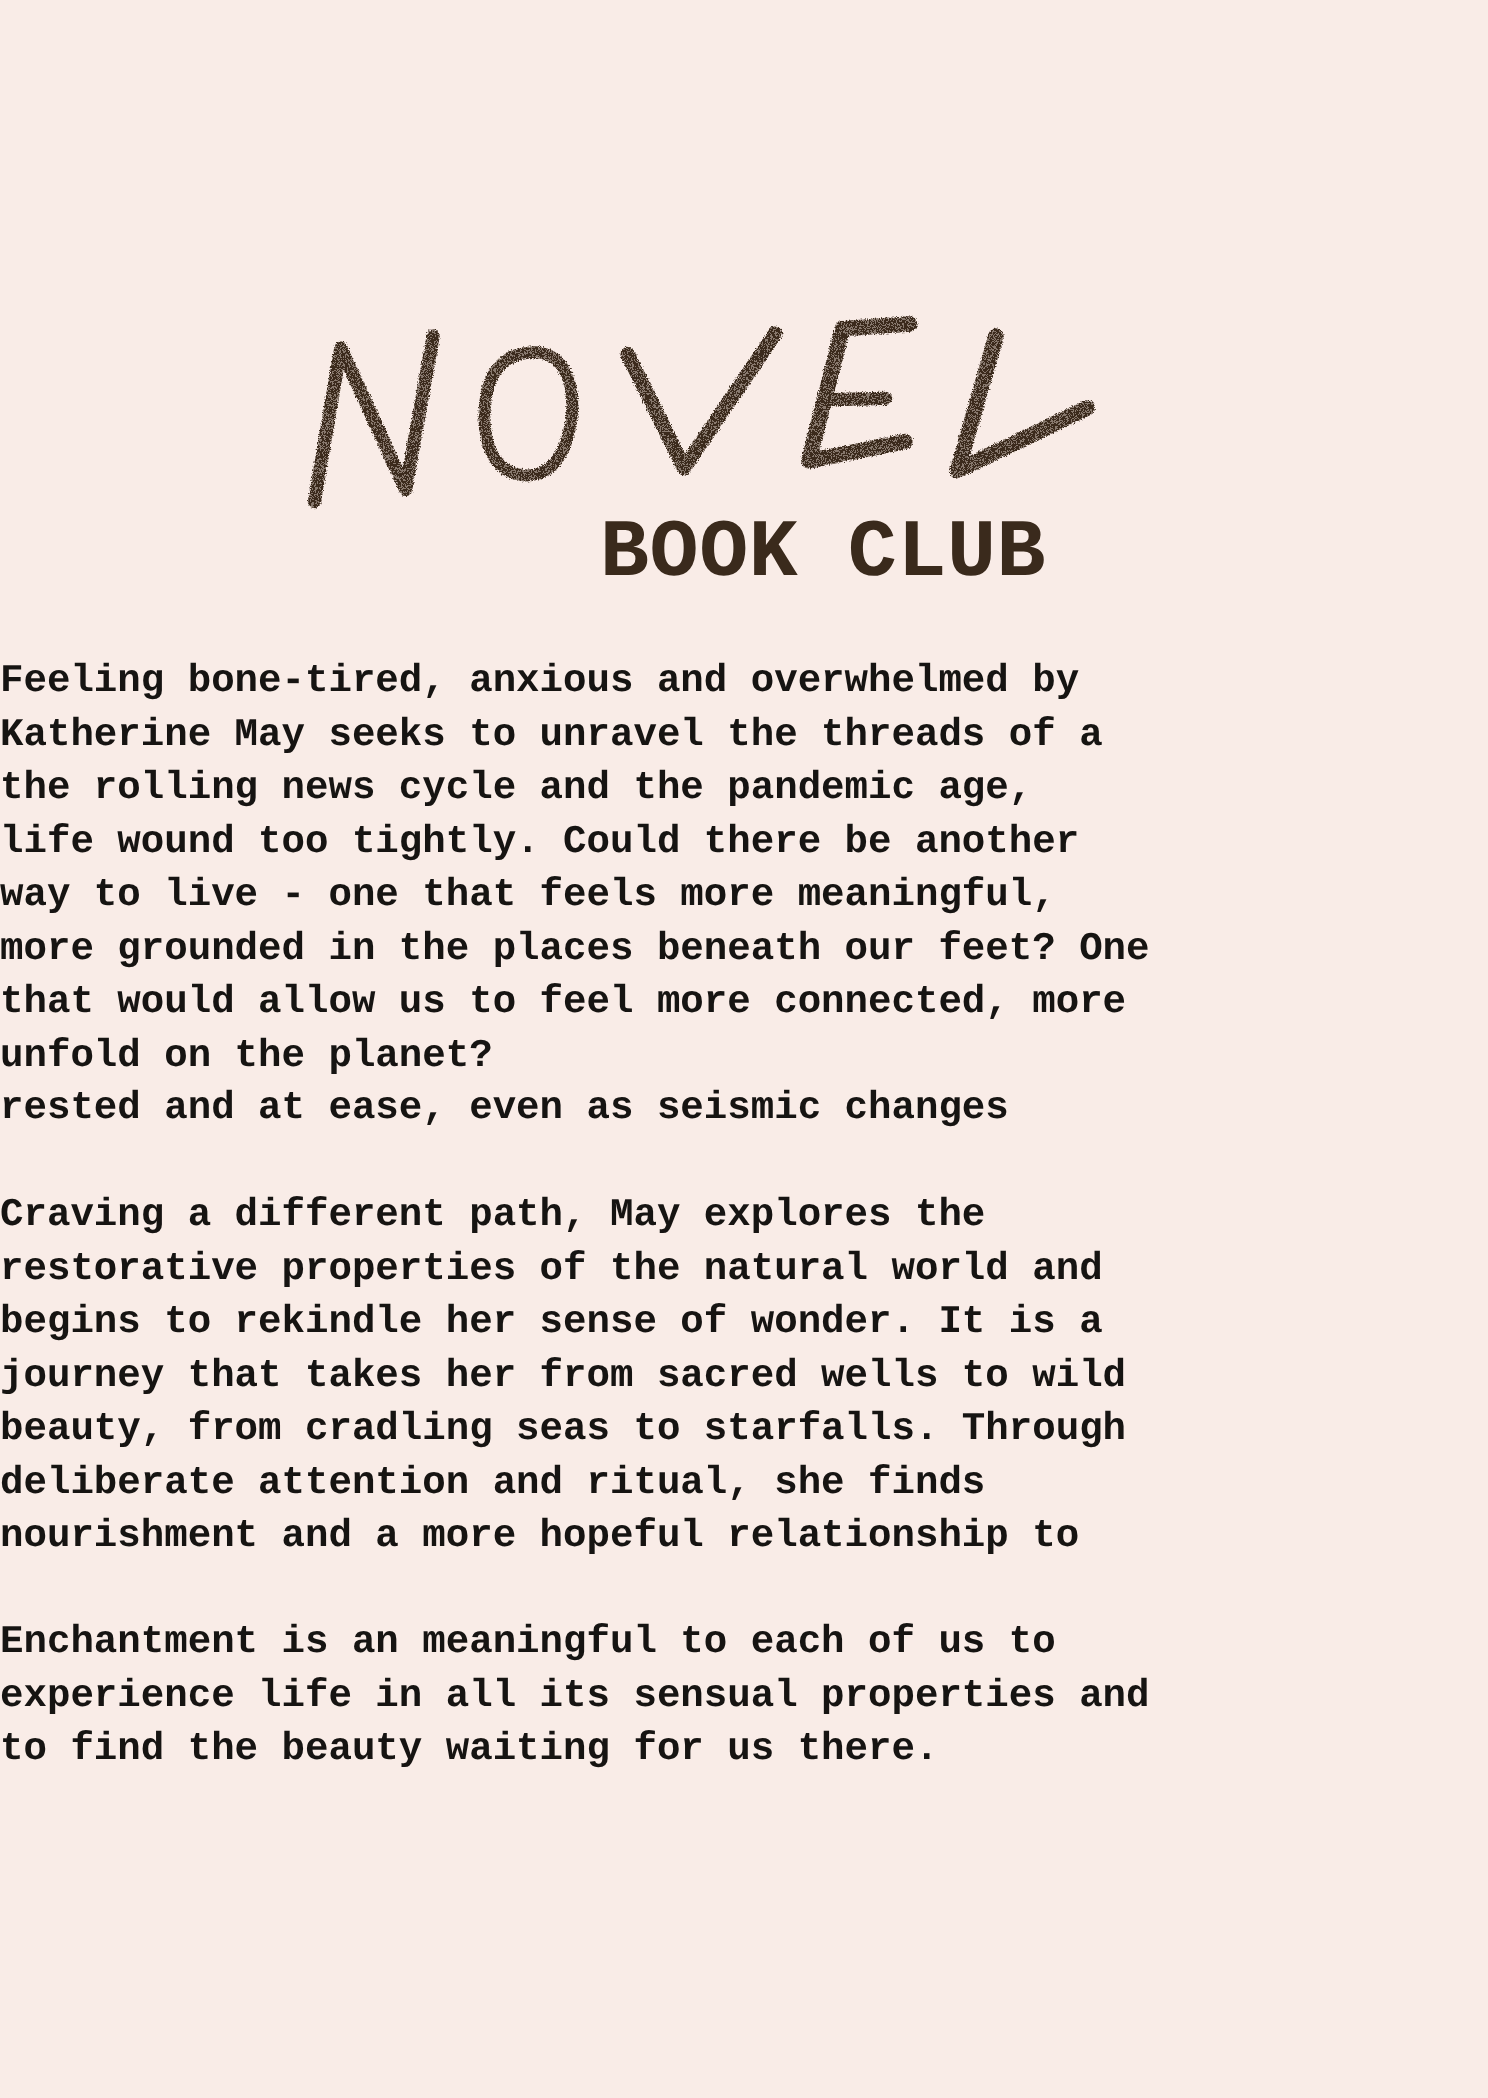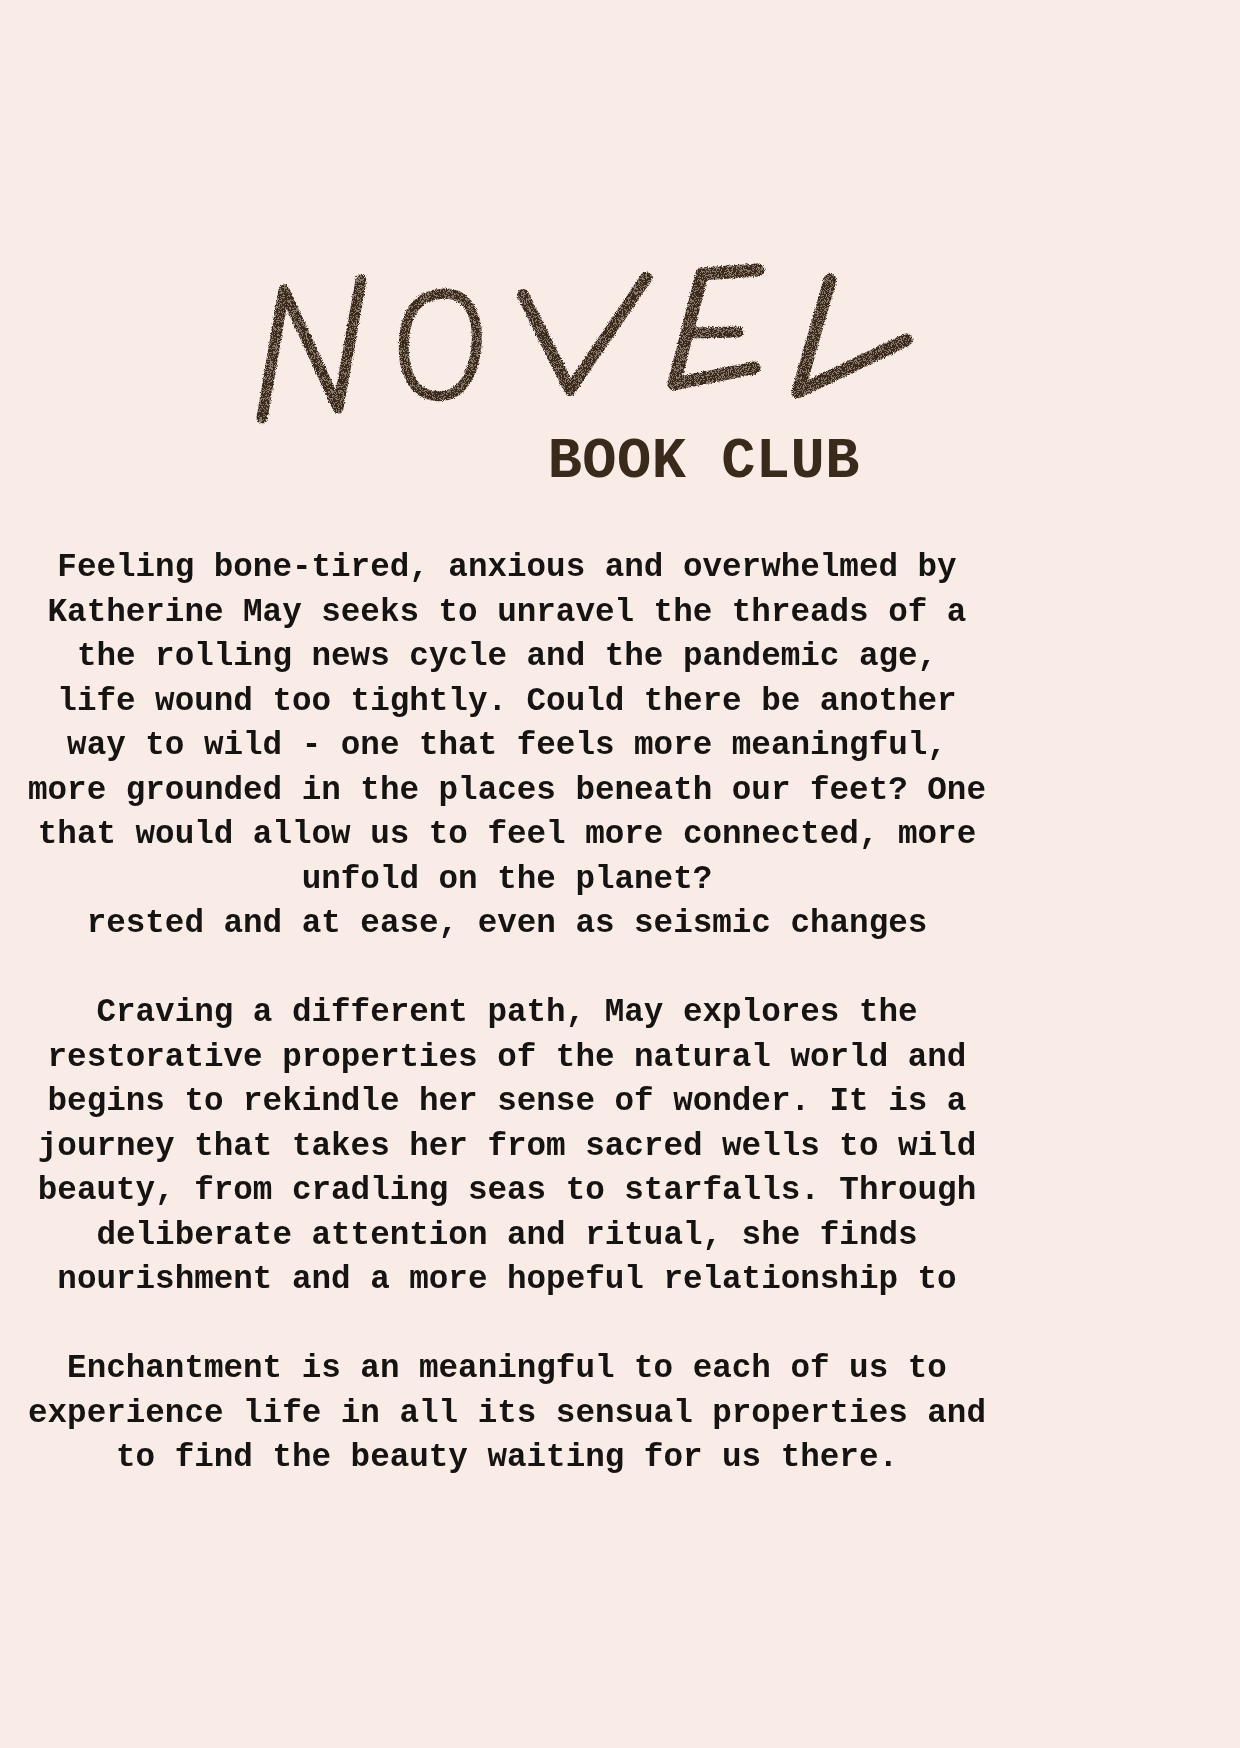--- a/index.html
+++ b/index.html
@@ -29,33 +29,32 @@
       position: absolute;
       left: 0;
       top: 0;
     }
     .subtitle {
       position: absolute;
       left: 500px;
       top: 430px;
       width: 360px;
       text-align: right;
-      font-size: 57px;
+      font-size: 68px;
       font-weight: bold;
       color: #3A2A1C;
       line-height: 64px;
       letter-spacing: 0.5px;
       white-space: nowrap;
     }
     .body-text {
       position: absolute;
       left: 0;
       top: 546px;
       width: 1014px;
-      text-align: center;
       color: #161412;
       font-size: 32.6px;
       font-weight: bold;
       line-height: 44.5px;
     }
     .para {
       margin: 0 0 44.5px 0;
     }
     .line {
       display: block;
@@ -97,21 +96,21 @@
   </div>
 
   <div class="subtitle">BOOK CLUB</div>
 
   <div class="body-text">
     <p class="para">
       <span class="line">Feeling bone-tired, anxious and overwhelmed by</span>
       <span class="line">Katherine May seeks to unravel the threads of a</span>
       <span class="line">the rolling news cycle and the pandemic age,</span>
       <span class="line">life wound too tightly. Could there be another</span>
-      <span class="line">way to wild - one that feels more meaningful,</span>
+      <span class="line">way to live - one that feels more meaningful,</span>
       <span class="line">more grounded in the places beneath our feet? One</span>
       <span class="line">that would allow us to feel more connected, more</span>
       <span class="line">unfold on the planet?</span>
       <span class="line">rested and at ease, even as seismic changes</span>
     </p>
     <p class="para">
       <span class="line">Craving a different path, May explores the</span>
       <span class="line">restorative properties of the natural world and</span>
       <span class="line">begins to rekindle her sense of wonder. It is a</span>
       <span class="line">journey that takes her from sacred wells to wild</span>

